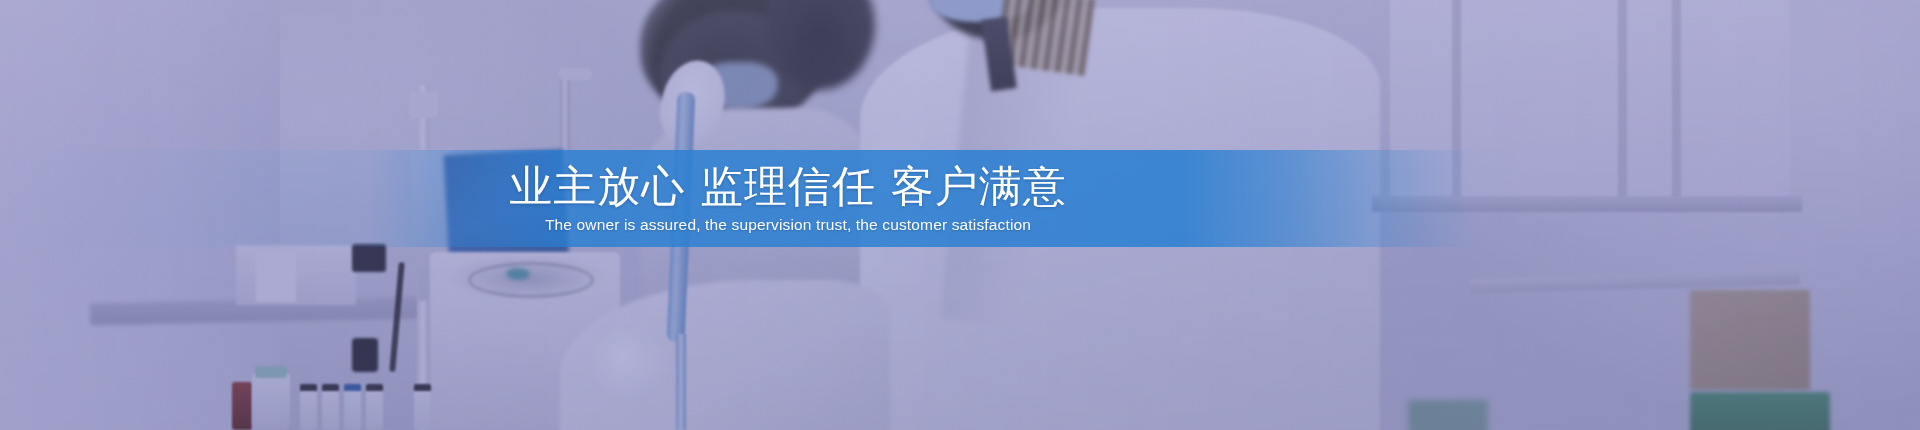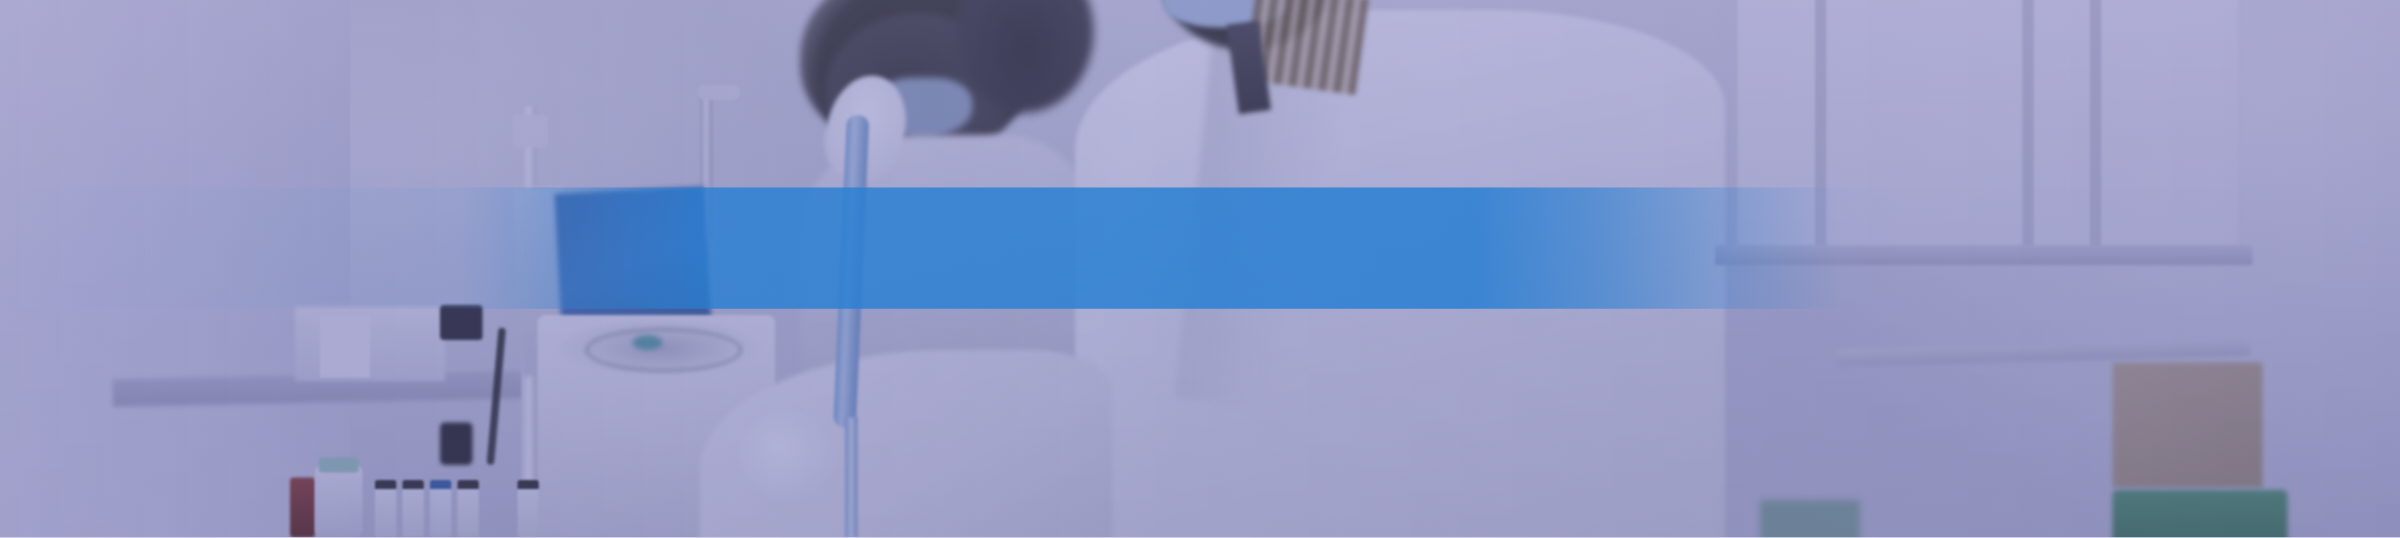--- a/index.html
+++ b/index.html
@@ -525,15 +525,17 @@
     <div class="ph-green2"></div>
   </div>
 
   <div class="photo-grade"></div>
   <div class="photo-lift"></div>
 
   <div class="band"></div>
   <div class="band-soft"></div>
 
   <div class="text-block">
+    <div class="headline">业主放心 监理信任 客户满意</div>
+    <div class="subhead">The owner is assured, the supervision trust, the customer satisfaction</div>
   </div>
 
 </div>
 
 </body></html>

